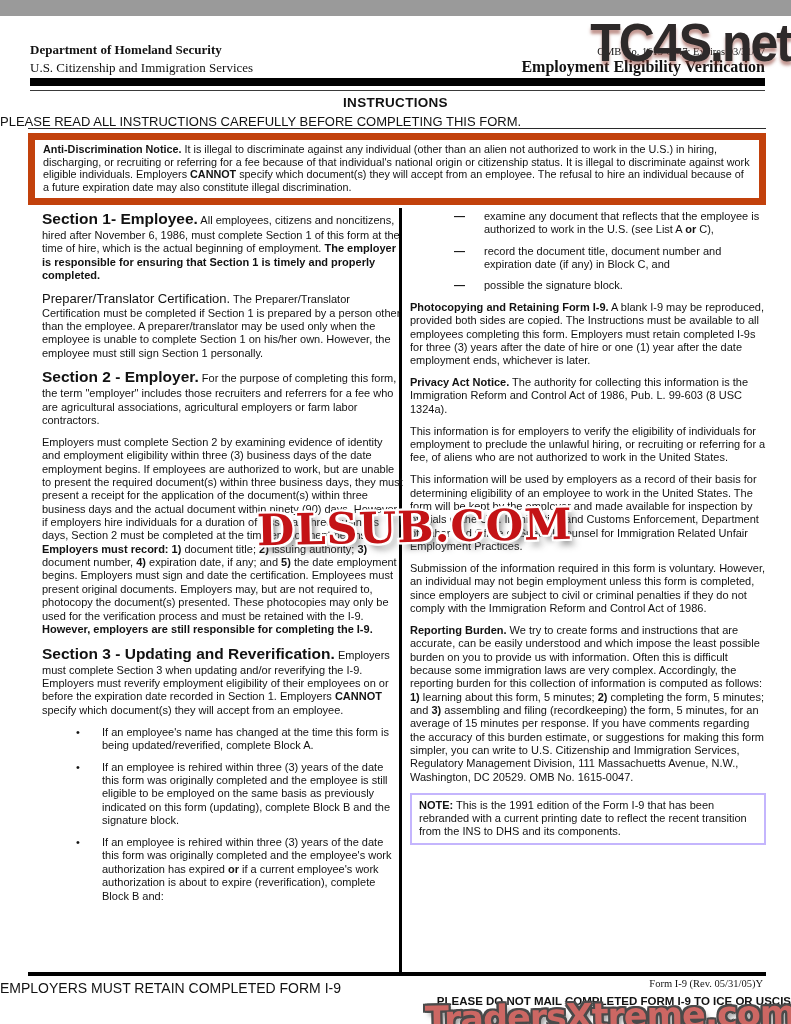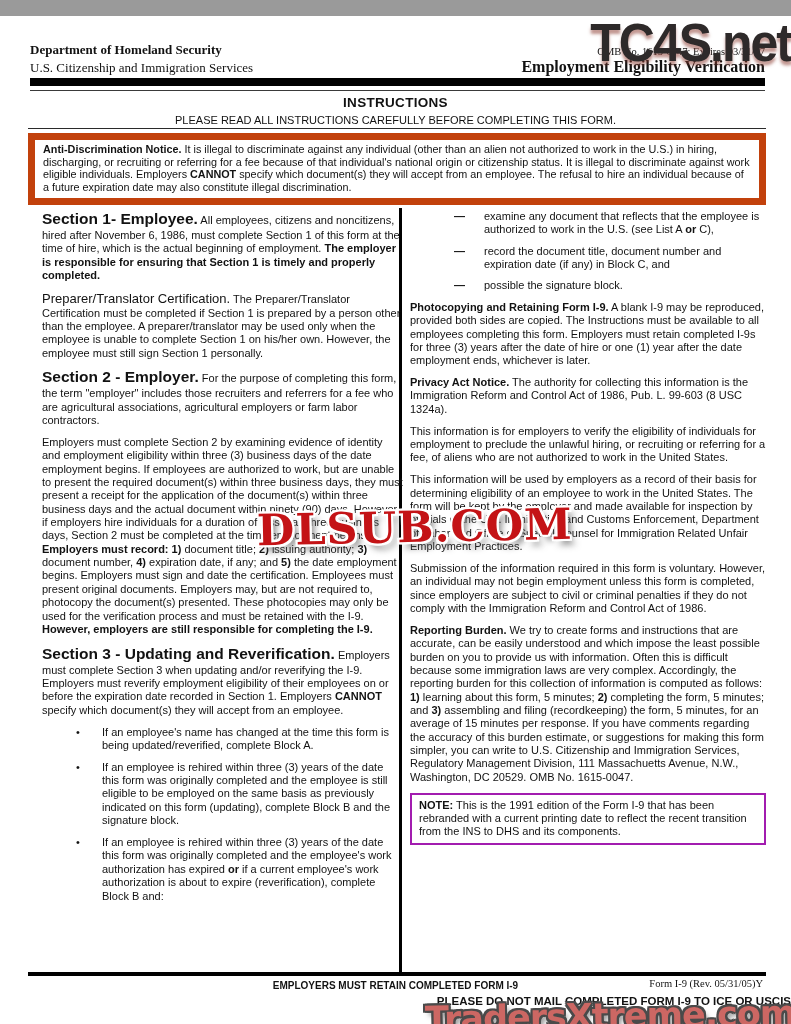--- a/index.html
+++ b/index.html
@@ -12,21 +12,21 @@
   .agency1{font-family:"Liberation Serif",serif;font-weight:bold;font-size:13px;}
   .agency2{font-family:"Liberation Serif",serif;font-size:13px;margin-top:2px;}
   .hdr-right{text-align:right;}
   .omb{font-family:"Liberation Serif",serif;font-size:10.5px;}
   .form-title{font-family:"Liberation Serif",serif;font-weight:bold;font-size:16px;margin-top:1px;}
   .bar-thick{position:absolute;top:62px;left:30px;right:26px;height:8px;background:#000;}
   .bar-thin{position:absolute;top:74px;left:30px;right:26px;height:1px;background:#3a3a3a;}
 
   .ins-title{position:absolute;top:79px;left:0;right:0;text-align:center;
              font-weight:bold;font-size:13.5px;letter-spacing:.3px;}
-  .ins-sub{position:absolute;top:98px;left:0;right:0;text-align:center;font-size:11px;}
+  .ins-sub{position:absolute;top:98px;left:0;right:0;text-align:left;font-size:13px;}
   .rule-mid{position:absolute;top:112px;left:28px;right:25px;height:1px;background:#2a2a2a;}
 
   
   .notice-box{position:absolute;top:117px;left:28px;right:25px;border:7px solid #c2410c;
               padding:3px 8px 4px;font-size:10.8px;line-height:1.17;}
   .notice-box p{margin:0;}
 
   
   .vdiv{position:absolute;left:399px;top:192px;width:3px;height:764px;background:#000;}
   .col{position:absolute;top:194px;font-size:11px;line-height:1.215;}
@@ -36,26 +36,26 @@
   .b{font-weight:bold;}
   .big{font-weight:bold;font-size:15.5px;}
   .med{font-weight:normal;font-size:13px;}
 
   .bullet{display:flex;margin:0 0 8.5px 0;}
   .left .bmark{flex:none;width:26px;margin-left:34px;}
   .dash{display:flex;margin:0 0 8px 0;}
   .right .bmark{flex:none;width:30px;margin-left:44px;font-weight:bold;}
   .btext{flex:1;}
 
-  .note-box{border:2px solid #a21caf;padding:4px 7px;margin-top:3px;}
+  .note-box{border:2px solid #c4b5fd;padding:4px 7px;margin-top:3px;}
   .note-box p{margin:0;}
 
   
   .bot-rule{position:absolute;top:956px;left:28px;right:25px;height:4px;background:#000;}
-  .f1{position:absolute;top:964px;left:0;right:0;text-align:center;font-weight:bold;font-size:10px;}
+  .f1{position:absolute;top:964px;left:0;right:0;text-align:left;font-weight:normal;font-size:14px;}
   .f2{position:absolute;top:979px;left:0;right:0;text-align:right;font-weight:bold;font-size:11.5px;}
   .fref{position:absolute;top:962px;right:28px;font-family:"Liberation Serif",serif;font-size:10.5px;}
 
   
   .wm-top{position:absolute;top:-2px;right:0;z-index:9;
           font-family:"Liberation Sans",sans-serif;font-weight:bold;font-size:50px;
           letter-spacing:-2px;color:#2e2a2a;
           text-shadow:0 3px 3px rgba(140,60,50,.55);transform:scaleY(1.08);}
   .wm-mid{position:absolute;left:257px;top:486px;z-index:9;
           font-family:"DejaVu Serif",serif;font-weight:bold;font-size:43px;letter-spacing:1px;

